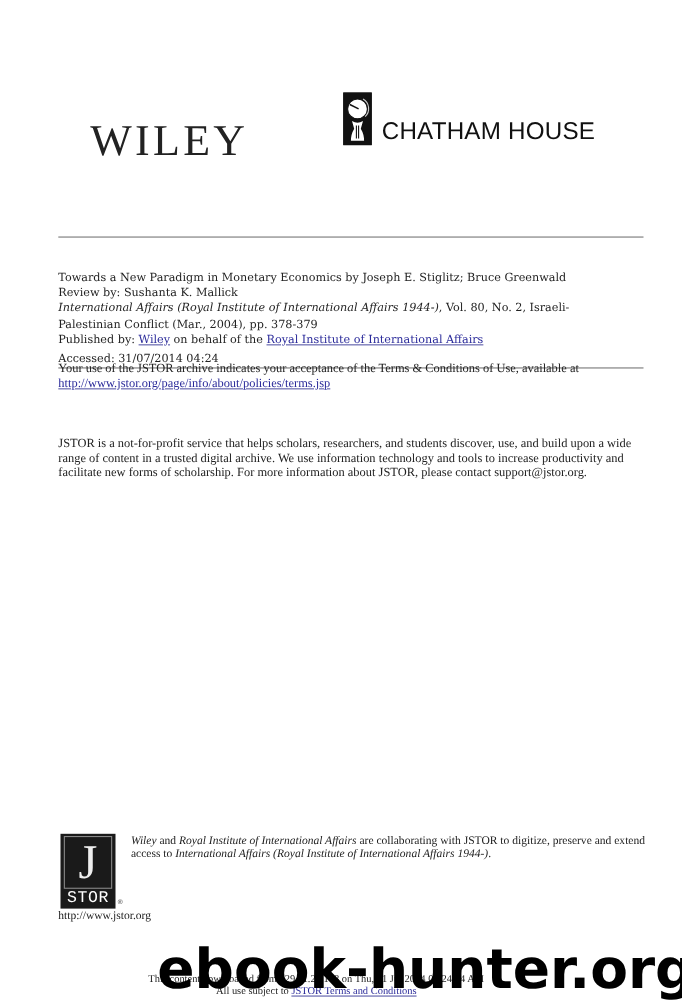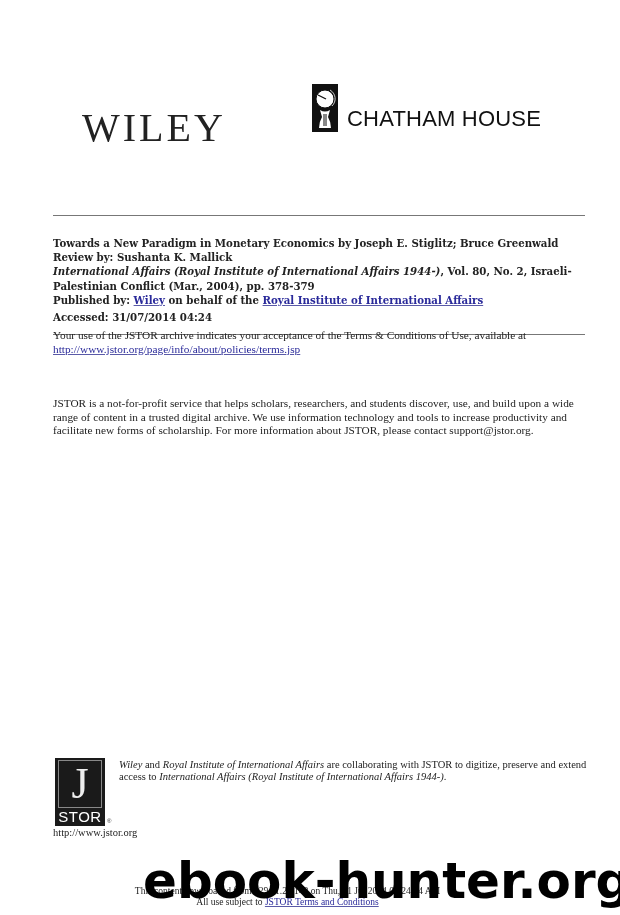--- a/index.html
+++ b/index.html
@@ -11,21 +11,21 @@
     .ch-text { font-family: "Liberation Sans", sans-serif; font-size: 22px; color: #111; margin-left: 9px; letter-spacing: 0.2px; }
     .rule { left: 53px; width: 532px; height: 0; border-top: 1px solid #777; }
     .meta { left: 53px; font-family: "DejaVu Serif", serif; font-size: 10.2px; line-height: 14.2px; color: #222; }
     .meta .line { white-space: nowrap; }
     .meta .it { font-style: italic; }
     .link { color: #2a2a9a; text-decoration: underline; text-decoration-color: #5a5aa8; }
     .url-serif { font-family: "Liberation Serif", serif; font-size: 11px; }
     .body-text { left: 53px; width: 540px; font-family: "Liberation Serif", serif; font-size: 11.3px; line-height: 13.6px; color: #222; }
     .jstor-logo { left: 55px; top: 758px; width: 50px; height: 68px; background: #1a1a1a; }
     .jstor-logo .j { position: absolute; left: 3px; top: 2px; width: 44px; height: 48px; border: 1px solid #888; box-sizing: border-box; color: #eee; font-family: "Liberation Serif", serif; font-size: 44px; line-height: 46px; text-align: center; }
-    .jstor-logo .stor { position: absolute; left: 0; bottom: 1px; width: 50px; text-align: center; color: #fff; font-family: Liberation Sans, sans-serif; font-size: 15px; letter-spacing: 0.5px; }
+    .jstor-logo .stor { position: absolute; left: 0; bottom: 1px; width: 50px; text-align: center; color: #fff; font-family: Liberation Mono, monospace; font-size: 15px; letter-spacing: 0.5px; }
     .reg { left: 107px; top: 818px; font-family: "Liberation Sans", sans-serif; font-size: 6px; color: #333; }
     .jstor-url { left: 53px; top: 827px; font-family: "Liberation Serif", serif; font-size: 10.5px; color: #222; text-align: center; }
     .collab { left: 119px; top: 759px; width: 470px; font-family: "Liberation Serif", serif; font-size: 10.5px; line-height: 11.6px; color: #222; }
     .collab .it { font-style: italic; }
     .footer { left: 0; width: 575px; text-align: center; font-family: "Liberation Serif", serif; font-size: 9.5px; color: #222; line-height: 10px; }
     .watermark { left: 143px; top: 856px; font-family: "DejaVu Sans", sans-serif; font-weight: bold; font-size: 50px; color: #000; letter-spacing: 0px; line-height: 1; white-space: nowrap; }
   </style>
 </head>
 <body>
 
@@ -40,21 +40,21 @@
       <path d="M18 6 A10 10 0 0 1 20 22" stroke="#ccc" stroke-width="1" fill="none"></path>
       <path d="M8 26 Q13 29 18 26 L16 33 Q19 38 19 44 L7 44 Q7 38 10 33 Z" fill="#fff"></path>
       <path d="M12 30 L12 42 M14 30 L14 42" stroke="#111" stroke-width="1"></path>
     </svg>
   </div>
   <span class="ch-text">CHATHAM HOUSE</span>
 </div>
 
 <div class="abs rule" style="top:215px;"></div>
 
-<div class="abs meta" style="top:236px;font-weight:bold;">
+<div class="abs meta" style="top:246px;">
   <div class="line">Towards a New Paradigm in Monetary Economics by Joseph E. Stiglitz; Bruce Greenwald</div>
   <div class="line">Review by: Sushanta K. Mallick</div>
   <div class="line"><span class="it">International Affairs (Royal Institute of International Affairs 1944-)</span><span>, Vol. 80, No. 2, Israeli-</span></div>
   <div class="line">Palestinian Conflict (Mar., 2004), pp. 378-379</div>
   <div class="line"><span>Published by: </span><a class="link">Wiley</a><span> on behalf of the </span><a class="link">Royal Institute of International Affairs</a></div>
   <div class="line" style="margin-top:3px;">Accessed: 31/07/2014 04:24</div>
 </div>
 
 <div class="abs rule" style="top:334px;"></div>
 

